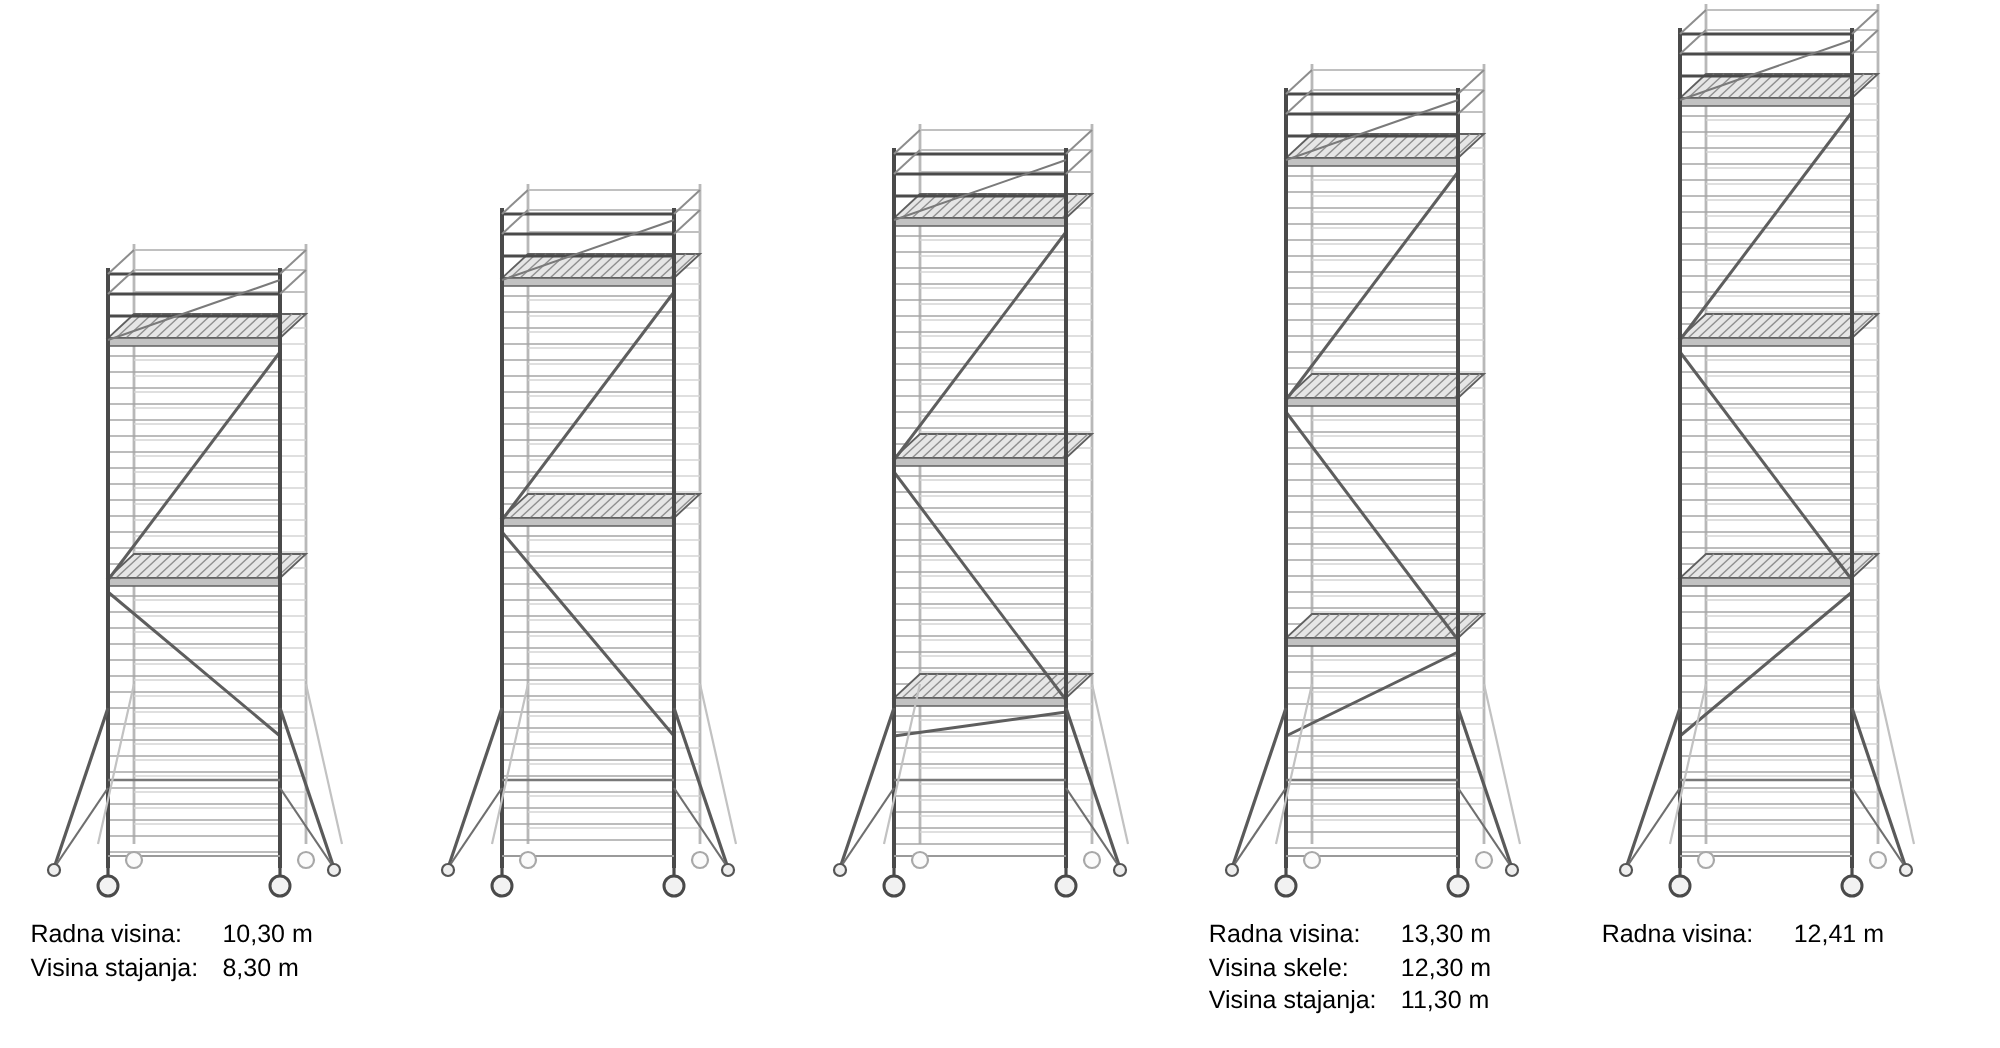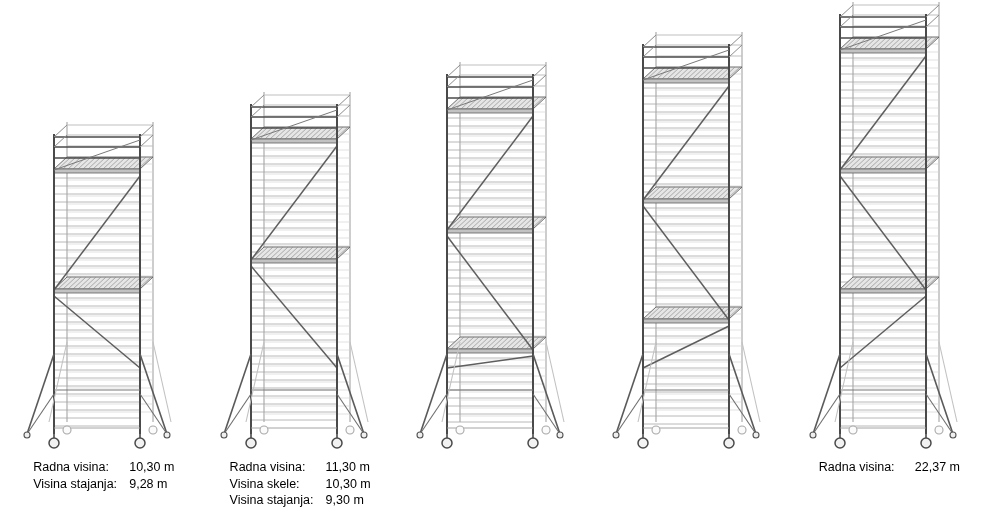--- a/index.html
+++ b/index.html
@@ -5,21 +5,21 @@
   html,body{margin:0;padding:0;}
   body{
     width:1000px;height:524px;background:#ffffff;
     font-family:"Liberation Sans",sans-serif;color:#000;overflow:hidden;
   }
   .wrap{display:flex;height:100%;padding:0 12px 0 6px;box-sizing:border-box;}
   .tower{flex:1;display:flex;flex-direction:column;align-items:center;min-width:0;}
   .figure{height:454px;display:flex;align-items:flex-end;justify-content:center;}
   .specs{width:178px;margin-top:5px;}
   .row{font-size:12.5px;line-height:16.5px;white-space:nowrap;}
-  .lbl{display:inline-block;width:96px;margin-left:18px;}
+  .lbl{display:inline-block;width:96px;}
   .val{display:inline-block;}
 </style>
 </head>
 <body>
 
 <div class="wrap">
 
   <div class="tower">
     <div class="figure">
       <svg role="img" viewBox="0 0 170 334" width="170" height="334">
@@ -158,21 +158,21 @@
           <circle cx="134" cy="310" r="4" stroke="#a8a8a8" fill="#fbfbfb" stroke-width="1.1"></circle>
           <circle cx="35" cy="323" r="5" stroke="#4a4a4a" fill="#f2f2f2" stroke-width="1.5"></circle>
           <circle cx="121" cy="323" r="5" stroke="#4a4a4a" fill="#f2f2f2" stroke-width="1.5"></circle>
         </svg>
     </div>
     <div class="specs">
       <div class="row">
         <span class="lbl">Radna visina:</span><span class="val">10,30 m</span>
       </div>
       <div class="row">
-        <span class="lbl">Visina stajanja:</span><span class="val">9,28 m</span>
+        <span class="lbl">Visina stajanja:</span><span class="val">8,30 m</span>
       </div>
     </div>
   </div>
 
   <div class="tower">
     <div class="figure">
       <svg role="img" viewBox="0 0 170 364" width="170" height="364">
           <line x1="48" y1="2" x2="48" y2="332" stroke="#b8b8b8" stroke-width="1.4"></line>
           <line x1="134" y1="2" x2="134" y2="332" stroke="#b8b8b8" stroke-width="1.4"></line>
           <line x1="48" y1="44" x2="134" y2="44" stroke="#d4d4d4" stroke-width="0.7"></line>
@@ -309,31 +309,20 @@
           <circle cx="148" cy="345" r="3" stroke="#555555" fill="#efefef" stroke-width="1.1"></circle>
           <line x1="48" y1="252" x2="30" y2="332" stroke="#c2c2c2" stroke-width="1.1"></line>
           <line x1="134" y1="252" x2="152" y2="332" stroke="#c2c2c2" stroke-width="1.1"></line>
           <line x1="35" y1="344" x2="35" y2="348" stroke="#4a4a4a" stroke-width="1.6"></line>
           <line x1="121" y1="344" x2="121" y2="348" stroke="#4a4a4a" stroke-width="1.6"></line>
           <circle cx="48" cy="340" r="4" stroke="#a8a8a8" fill="#fbfbfb" stroke-width="1.1"></circle>
           <circle cx="134" cy="340" r="4" stroke="#a8a8a8" fill="#fbfbfb" stroke-width="1.1"></circle>
           <circle cx="35" cy="353" r="5" stroke="#4a4a4a" fill="#f2f2f2" stroke-width="1.5"></circle>
           <circle cx="121" cy="353" r="5" stroke="#4a4a4a" fill="#f2f2f2" stroke-width="1.5"></circle>
         </svg>
-    </div>
-    <div class="specs">
-      <div class="row">
-        <span class="lbl">Radna visina:</span><span class="val">11,30 m</span>
-      </div>
-      <div class="row">
-        <span class="lbl">Visina skele:</span><span class="val">10,30 m</span>
-      </div>
-      <div class="row">
-        <span class="lbl">Visina stajanja:</span><span class="val">9,30 m</span>
-      </div>
     </div>
   </div>
 
   <div class="tower">
     <div class="figure">
       <svg role="img" viewBox="0 0 170 394" width="170" height="394">
           <line x1="48" y1="2" x2="48" y2="362" stroke="#b8b8b8" stroke-width="1.4"></line>
           <line x1="134" y1="2" x2="134" y2="362" stroke="#b8b8b8" stroke-width="1.4"></line>
           <line x1="48" y1="44" x2="134" y2="44" stroke="#d4d4d4" stroke-width="0.7"></line>
           <line x1="48" y1="52" x2="134" y2="52" stroke="#d4d4d4" stroke-width="0.7"></line>
@@ -682,20 +671,31 @@
           <line x1="48" y1="312" x2="30" y2="392" stroke="#c2c2c2" stroke-width="1.1"></line>
           <line x1="134" y1="312" x2="152" y2="392" stroke="#c2c2c2" stroke-width="1.1"></line>
           <line x1="35" y1="404" x2="35" y2="408" stroke="#4a4a4a" stroke-width="1.6"></line>
           <line x1="121" y1="404" x2="121" y2="408" stroke="#4a4a4a" stroke-width="1.6"></line>
           <circle cx="48" cy="400" r="4" stroke="#a8a8a8" fill="#fbfbfb" stroke-width="1.1"></circle>
           <circle cx="134" cy="400" r="4" stroke="#a8a8a8" fill="#fbfbfb" stroke-width="1.1"></circle>
           <circle cx="35" cy="413" r="5" stroke="#4a4a4a" fill="#f2f2f2" stroke-width="1.5"></circle>
           <circle cx="121" cy="413" r="5" stroke="#4a4a4a" fill="#f2f2f2" stroke-width="1.5"></circle>
         </svg>
     </div>
+    <div class="specs">
+      <div class="row">
+        <span class="lbl">Radna visina:</span><span class="val">13,30 m</span>
+      </div>
+      <div class="row">
+        <span class="lbl">Visina skele:</span><span class="val">12,30 m</span>
+      </div>
+      <div class="row">
+        <span class="lbl">Visina stajanja:</span><span class="val">11,30 m</span>
+      </div>
+    </div>
   </div>
 
   <div class="tower">
     <div class="figure">
       <svg role="img" viewBox="0 0 170 454" width="170" height="454">
           <line x1="48" y1="2" x2="48" y2="422" stroke="#b8b8b8" stroke-width="1.4"></line>
           <line x1="134" y1="2" x2="134" y2="422" stroke="#b8b8b8" stroke-width="1.4"></line>
           <line x1="48" y1="44" x2="134" y2="44" stroke="#d4d4d4" stroke-width="0.7"></line>
           <line x1="48" y1="52" x2="134" y2="52" stroke="#d4d4d4" stroke-width="0.7"></line>
           <line x1="48" y1="60" x2="134" y2="60" stroke="#d4d4d4" stroke-width="0.7"></line>
@@ -876,18 +876,18 @@
           <line x1="35" y1="434" x2="35" y2="438" stroke="#4a4a4a" stroke-width="1.6"></line>
           <line x1="121" y1="434" x2="121" y2="438" stroke="#4a4a4a" stroke-width="1.6"></line>
           <circle cx="48" cy="430" r="4" stroke="#a8a8a8" fill="#fbfbfb" stroke-width="1.1"></circle>
           <circle cx="134" cy="430" r="4" stroke="#a8a8a8" fill="#fbfbfb" stroke-width="1.1"></circle>
           <circle cx="35" cy="443" r="5" stroke="#4a4a4a" fill="#f2f2f2" stroke-width="1.5"></circle>
           <circle cx="121" cy="443" r="5" stroke="#4a4a4a" fill="#f2f2f2" stroke-width="1.5"></circle>
         </svg>
     </div>
     <div class="specs">
       <div class="row">
-        <span class="lbl">Radna visina:</span><span class="val">22,37 m</span>
+        <span class="lbl">Radna visina:</span><span class="val">12,41 m</span>
       </div>
     </div>
   </div>
 
 </div>
 
 </body></html>

